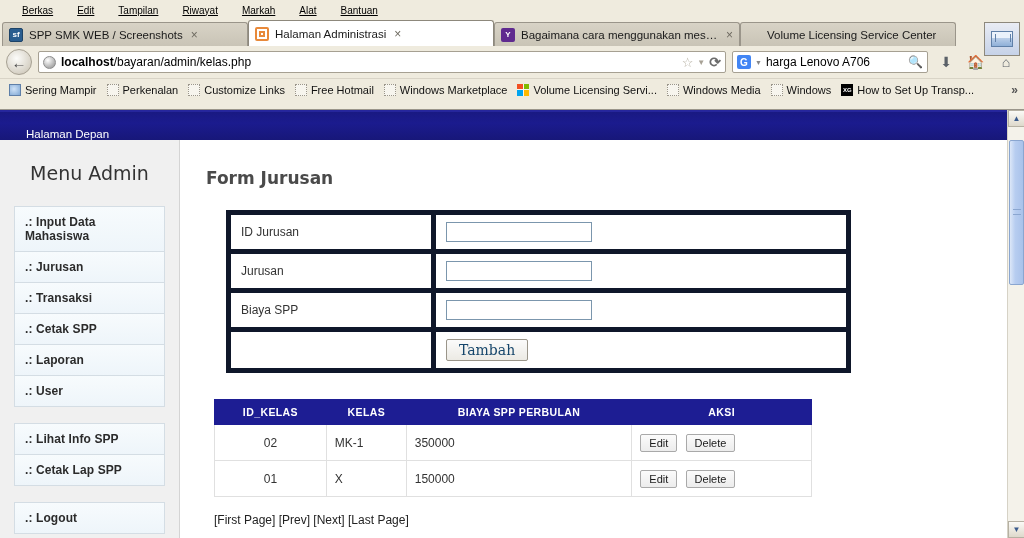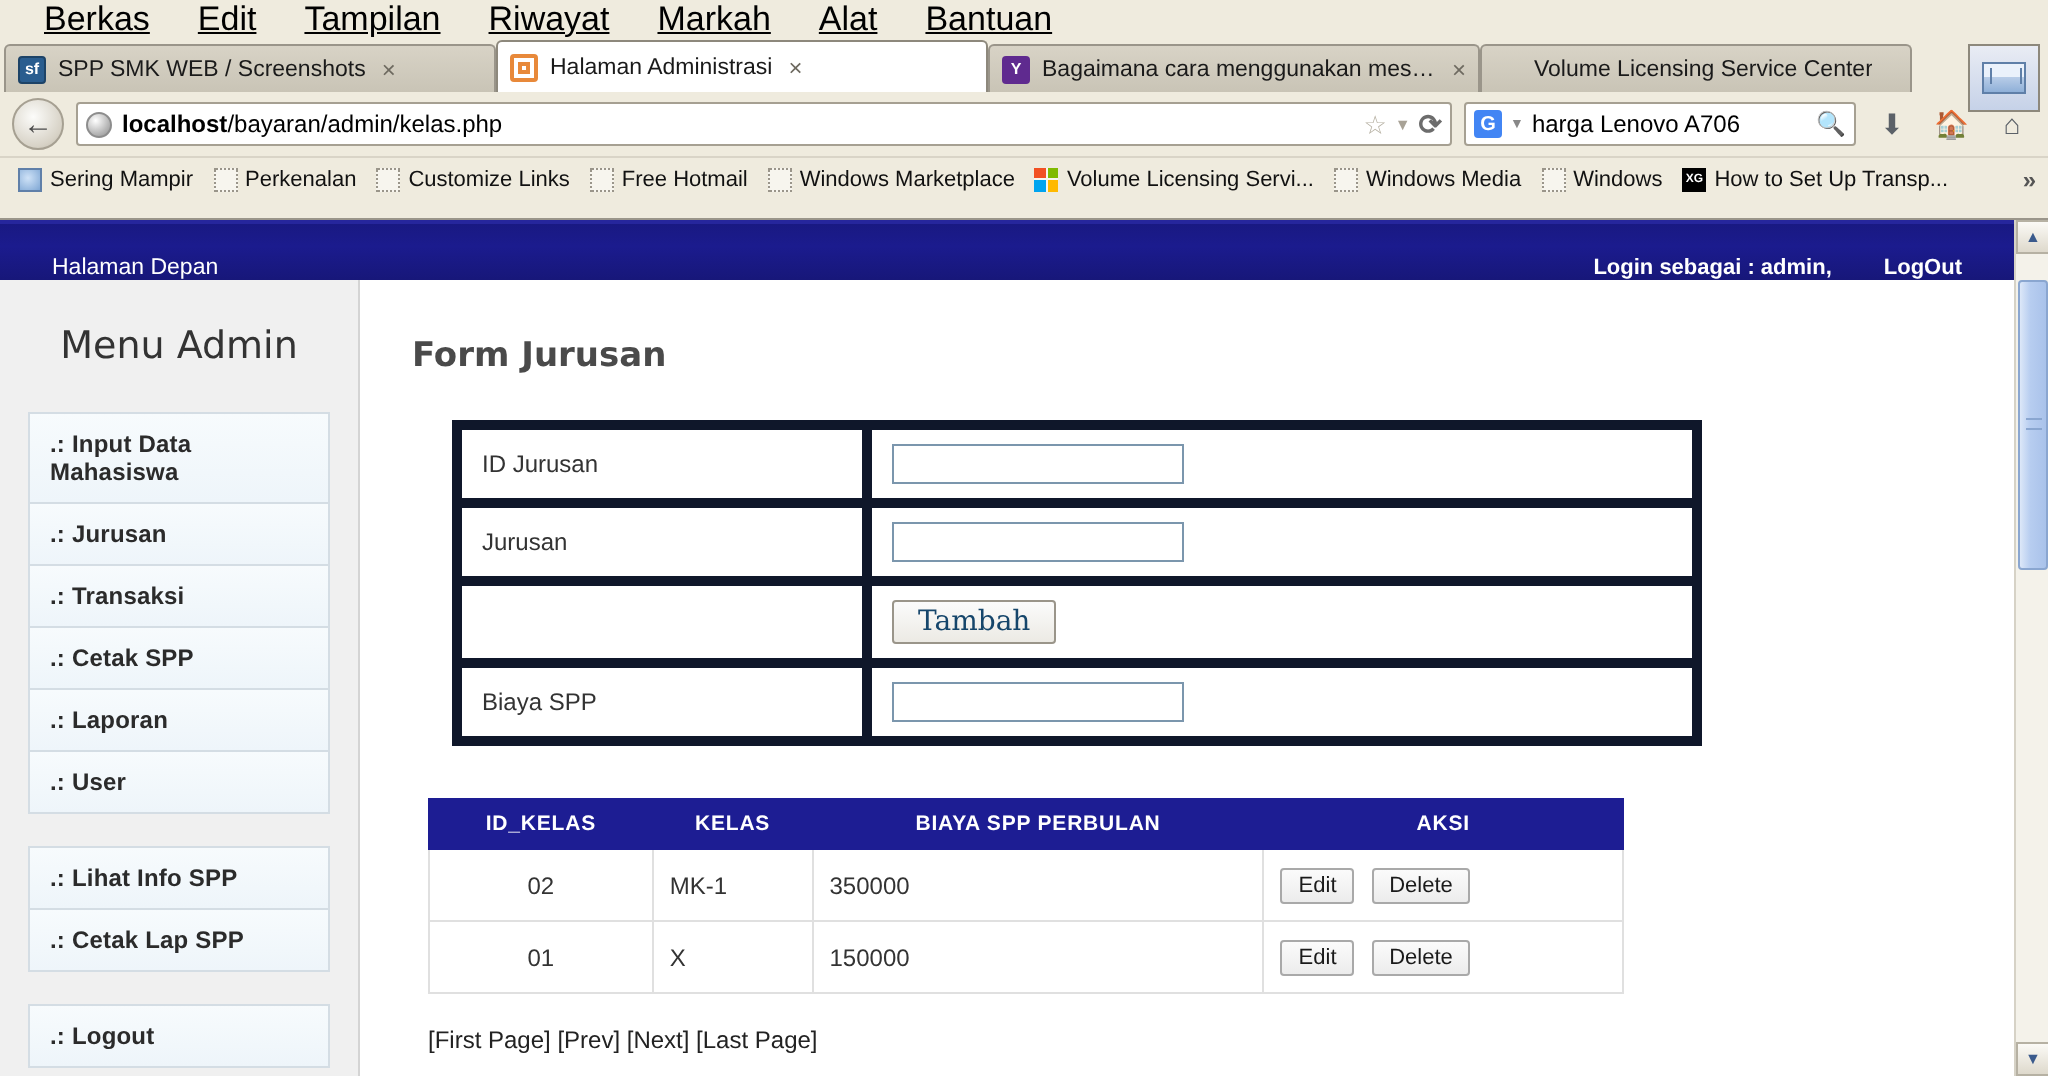--- a/index.html
+++ b/index.html
@@ -20,21 +20,21 @@
   }
 
   
   #menubar {
     height: 20px;
     display: flex;
     align-items: center;
     padding-left: 22px;
     gap: 24px;
     background: #efebde;
-    font-size: 17px;
+    font-size: 10px;
     color: #000;
   }
   .menu-item { cursor: default; white-space: nowrap; }
   .menu-item u { text-decoration: underline; }
 
   
   #tabstrip {
     height: 26px;
     display: flex;
     align-items: flex-end;
@@ -493,24 +493,20 @@
     </span>
     <span id="bm-overflow">»</span>
   </div>
 </div>
 
 <div id="page">
   <div id="page-inner">
 
     <div id="sitehead">
       <span class="left">Halaman Depan</span>
-      <span class="right">
-        <span>Login sebagai : admin,</span>
-        <span>LogOut</span>
-      </span>
     </div>
 
     <div id="body-split">
 
       <div id="sidebar">
         <h2>Menu Admin</h2>
 
         <div class="menu-group">
           <a class="menu-link">.: Input Data Mahasiswa</a>
           <a class="menu-link">.: Jurusan</a>
@@ -541,29 +537,29 @@
               <input type="text" value="" style="">
             </td>
           </tr>
           <tr>
             <td class="lbl">Jurusan</td>
             <td>
               <input type="text" value="" style="">
             </td>
           </tr>
           <tr>
+            <td class="lbl">Biaya SPP</td>
+            <td>
+              <input type="text" value="" style="">
+            </td>
+          </tr>
+          <tr>
             <td class="lbl"></td>
             <td>
               <button class="btn-tambah">Tambah</button>
-            </td>
-          </tr>
-          <tr>
-            <td class="lbl">Biaya SPP</td>
-            <td>
-              <input type="text" value="" style="">
             </td>
           </tr>
         </tbody>
           </table>
 
         <table class="datatbl">
           <tbody>
               <tr>
             <th style="width:112px">ID_KELAS</th>
             <th style="width:80px">KELAS</th>

